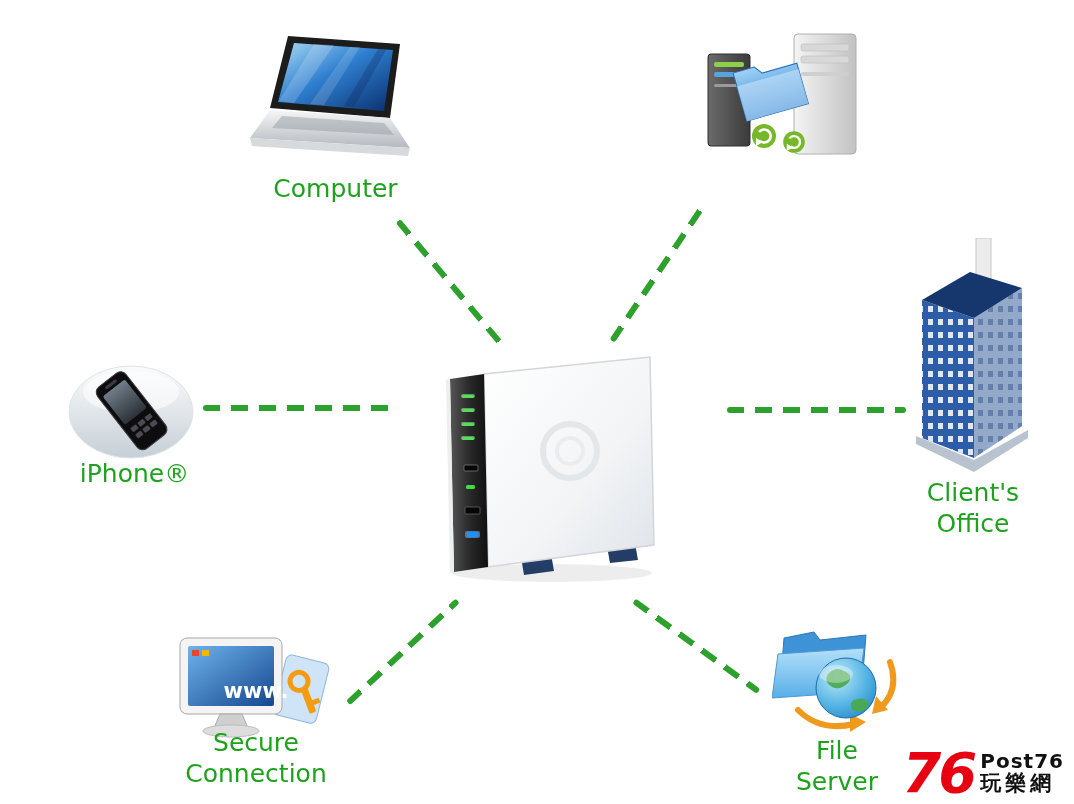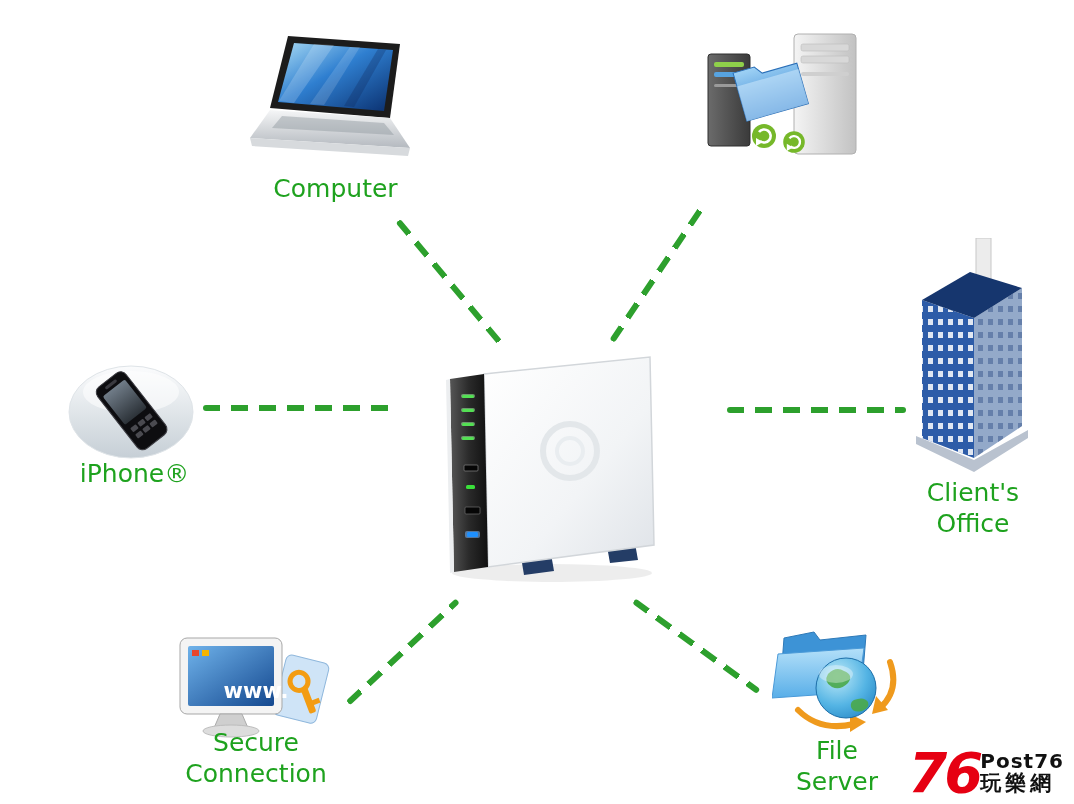--- a/index.html
+++ b/index.html
@@ -23,21 +23,21 @@
   .dash{
     position:absolute;
     height:6px;
     background:repeating-linear-gradient(90deg,#2da02d 0,#2da02d 17px,transparent 17px,transparent 28px);
     transform-origin:0 50%;
     border-radius:3px;
   }
   #watermark{
     position:absolute;
     right:10px;bottom:6px;
-    display:flex;align-items:center;
+    display:flex;align-items:center;gap:6px;
   }
   #wm-num{
     color:#e60012;
     font-size:56px;
     font-weight:bold;
     font-style:italic;
     line-height:0.9;
     letter-spacing:-3px;
     font-family:"DejaVu Sans","Liberation Sans",sans-serif;
   }

